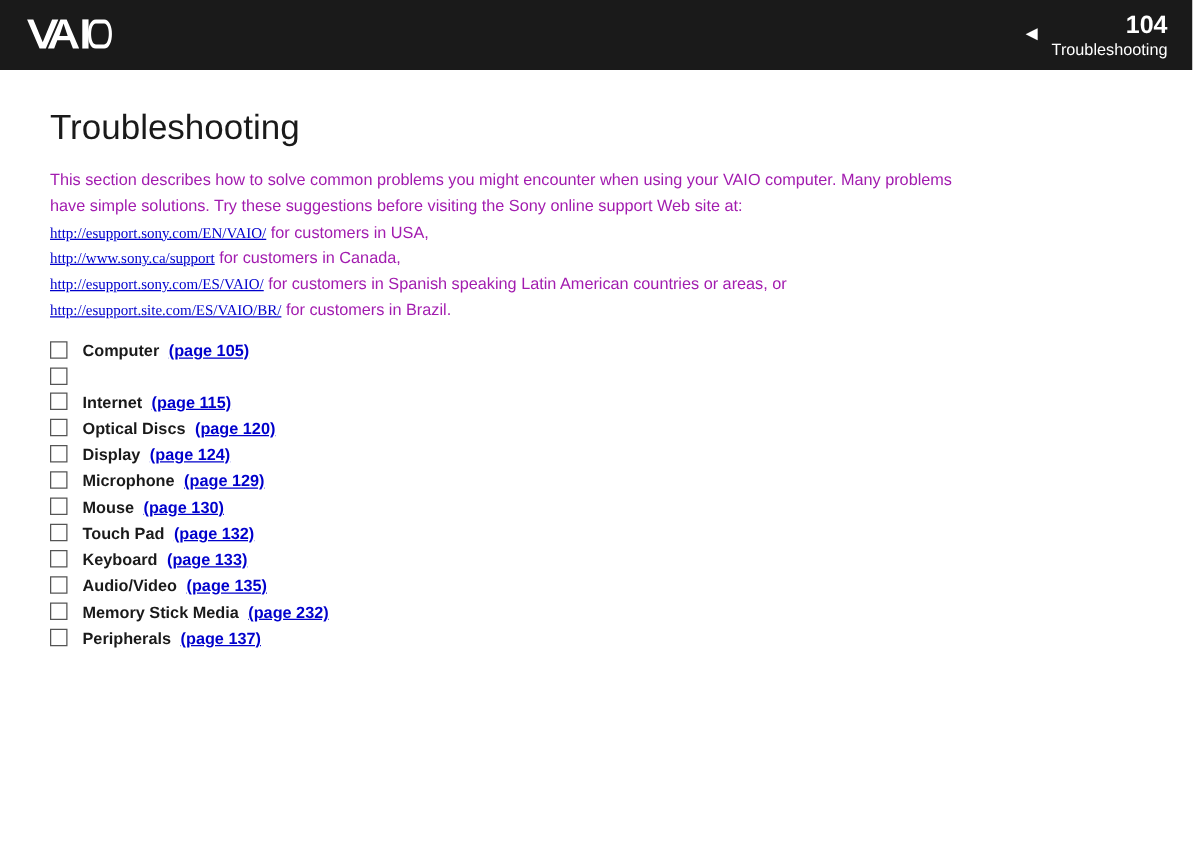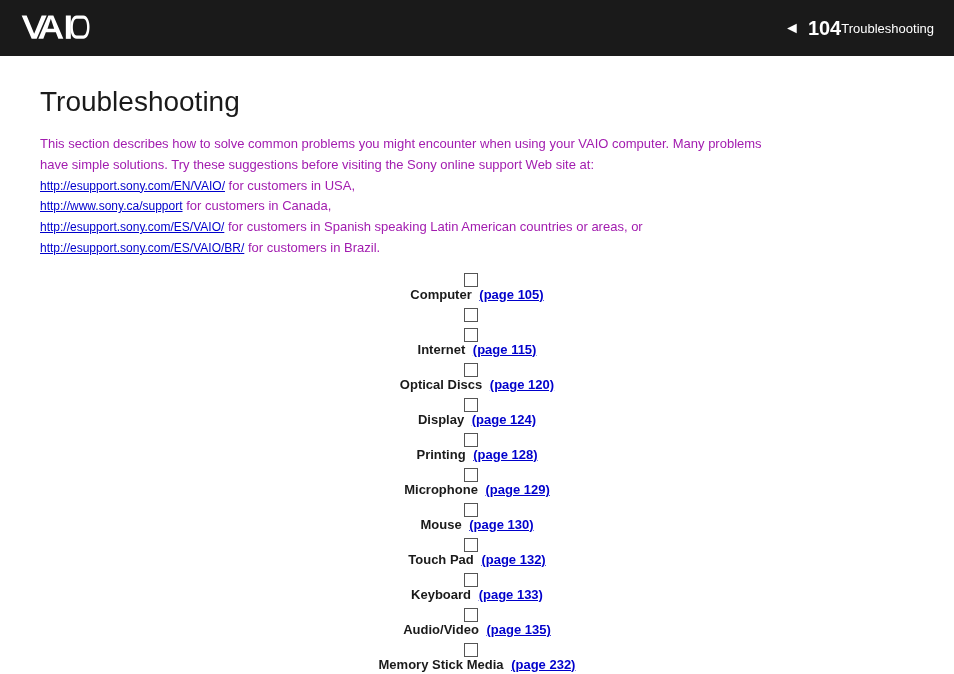--- a/index.html
+++ b/index.html
@@ -66,20 +66,21 @@
       font-weight: normal;
       color: #1a1a1a;
       margin-bottom: 16px;
       font-family: Arial, Helvetica, sans-serif;
     }
 
     .link-text {
       color: #0000cc;
       text-decoration: underline;
       font-size: 12px;
+      font-family: Liberation Serif, serif;
     }
 
     .intro-block {
       margin-bottom: 14px;
     }
 
     .intro-line {
       font-size: 13px;
       line-height: 1.6;
       color: #a21caf;
@@ -90,21 +91,20 @@
       list-style: none;
       padding: 0;
       margin: 0;
     }
 
     .toc-list li {
       display: flex;
       align-items: center;
       margin-bottom: 6px;
       font-size: 13px;
-      flex-direction: column;
     }
 
     .checkbox-icon {
       width: 14px;
       height: 14px;
       border: 1.5px solid #555;
       margin-right: 12px;
       flex-shrink: 0;
       display: inline-block;
     }
@@ -134,37 +134,37 @@
 
       <path d="M34 4 L22 32 L28 32 L31 24 L43 24 L46 32 L52 32 L40 4 Z M33 20 L37 8 L41 20 Z" fill="white"></path>
 
       <rect x="55" y="4" width="6" height="28" fill="white"></rect>
 
       <path d="M68 4 C58 4 58 32 68 32 L76 32 C86 32 86 4 76 4 Z M68 8 L76 8 C82 8 82 28 76 28 L68 28 C62 28 62 8 68 8 Z" fill="white"></path>
     </svg>
   </div>
   <div class="header-right">
     <span class="arrow-symbol">◄</span>
-    <div style="display:flex; flex-direction:row; align-items:center;">
+    <div style="display:flex; flex-direction:column; align-items:flex-end;">
       <span class="page-number-text">104</span>
       <span class="header-section-title">Troubleshooting</span>
     </div>
   </div>
 </div>
 
 <div class="content">
   <h1 class="page-title">Troubleshooting</h1>
 
   <div class="intro-block">
     <span class="intro-line">This section describes how to solve common problems you might encounter when using your VAIO computer. Many problems</span><br>
     <span class="intro-line">have simple solutions. Try these suggestions before visiting the Sony online support Web site at:</span><br>
     <a class="link-text" href="#">http://esupport.sony.com/EN/VAIO/</a><span class="intro-line"> for customers in USA,</span><br>
     <a class="link-text" href="#">http://www.sony.ca/support</a><span class="intro-line"> for customers in Canada,</span><br>
     <a class="link-text" href="#">http://esupport.sony.com/ES/VAIO/</a><span class="intro-line"> for customers in Spanish speaking Latin American countries or areas, or</span><br>
-    <a class="link-text" href="#">http://esupport.sony.com/ES/VAIO/BR/</a><span class="intro-line"> for customers in Brazil.</span>
+    <a class="link-text" href="#">http://esupport.site.com/ES/VAIO/BR/</a><span class="intro-line"> for customers in Brazil.</span>
   </div>
 
   <ul class="toc-list" id="toc-list">
   <li>
         <span class="checkbox-icon"></span>
         <span class="item-label">Computer <a class="item-link" href="#">(page 105)</a></span>
       </li>
       <li>
         <span class="checkbox-icon"></span>
       </li>
@@ -175,24 +175,20 @@
       <li>
         <span class="checkbox-icon"></span>
         <span class="item-label">Optical Discs <a class="item-link" href="#">(page 120)</a></span>
       </li>
       <li>
         <span class="checkbox-icon"></span>
         <span class="item-label">Display <a class="item-link" href="#">(page 124)</a></span>
       </li>
       <li>
         <span class="checkbox-icon"></span>
-        <span class="item-label">Printing <a class="item-link" href="#">(page 128)</a></span>
-      </li>
-      <li>
-        <span class="checkbox-icon"></span>
         <span class="item-label">Microphone <a class="item-link" href="#">(page 129)</a></span>
       </li>
       <li>
         <span class="checkbox-icon"></span>
         <span class="item-label">Mouse <a class="item-link" href="#">(page 130)</a></span>
       </li>
       <li>
         <span class="checkbox-icon"></span>
         <span class="item-label">Touch Pad <a class="item-link" href="#">(page 132)</a></span>
       </li>

